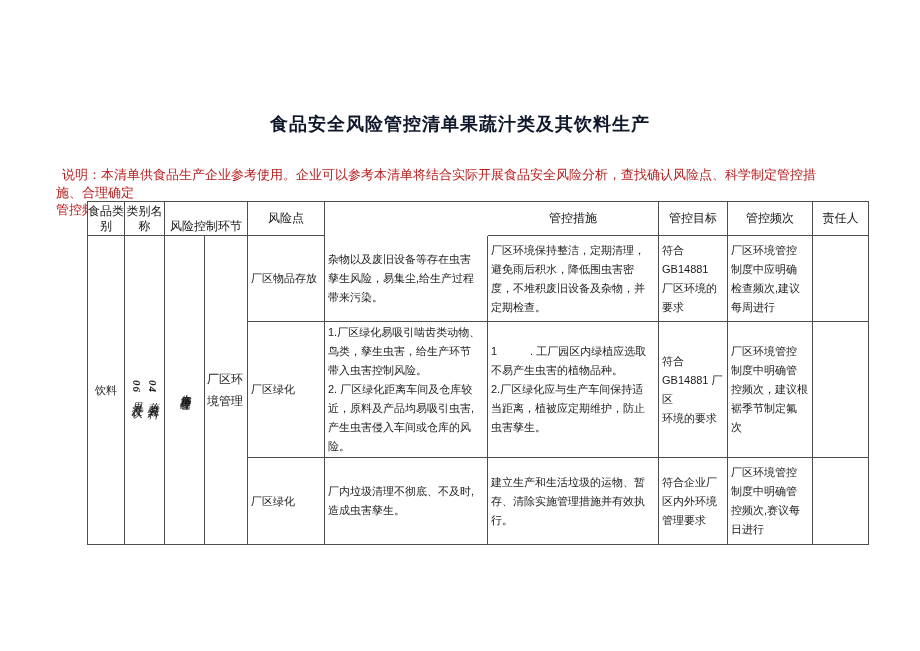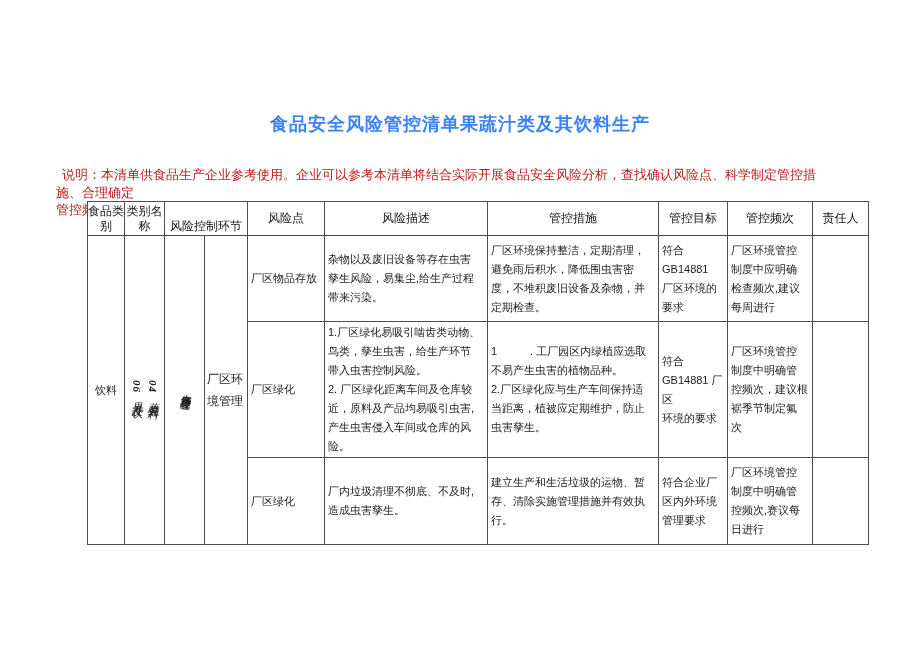--- a/index.html
+++ b/index.html
@@ -4,21 +4,21 @@
 <style>
   html,body{margin:0;padding:0;background:#fff;}
   #page{
     position:relative;width:920px;height:651px;background:#ffffff;
     font-family:"Liberation Sans","DejaVu Sans",sans-serif;color:#1b1b1b;
     overflow:hidden;
   }
   
   .doc-title{
     position:absolute;top:112px;left:0;width:920px;text-align:center;
-    font-size:18px;font-weight:bold;letter-spacing:1px;color:#3b82f6;
+    font-size:18px;font-weight:bold;letter-spacing:1px;color:#0f172a;
   }
   
   .note{
     position:absolute;top:166px;left:56px;width:782px;
     font-size:13px;line-height:17.5px;color:#b91c1c;
   }
   .note .ln1{text-indent:6px;}
   
   .tbl{
     position:absolute;top:201px;left:87px;
@@ -67,21 +67,20 @@
   </div>
 
   <div class="tbl">
 
     <div class="cell th" style="grid-area:1/1">食品类
 别</div>
     <div class="cell th" style="grid-area:1/2">类别名
 称</div>
     <div class="cell th th-bottom" style="grid-row:1;grid-column:3/span 2">风险控制环节</div>
     <div class="cell th" style="grid-area:1/5">风险点</div>
-    <div class="cell th" style="grid-area:1/6">风险描述</div>
     <div class="cell th" style="grid-area:1/7">管控措施</div>
     <div class="cell th" style="grid-area:1/8">管控目标</div>
     <div class="cell th" style="grid-area:1/9">管控频次</div>
     <div class="cell th" style="grid-area:1/10">责任人</div>
 
     <div class="cell td td-center" style="grid-row:2/span 3;grid-column:1">饮料</div>
 
     <div class="cell v-wrap" style="grid-row:2/span 3;grid-column:2">
       <div class="v-text">
         <span class="code">06</span><span>果汁及饮</span>

